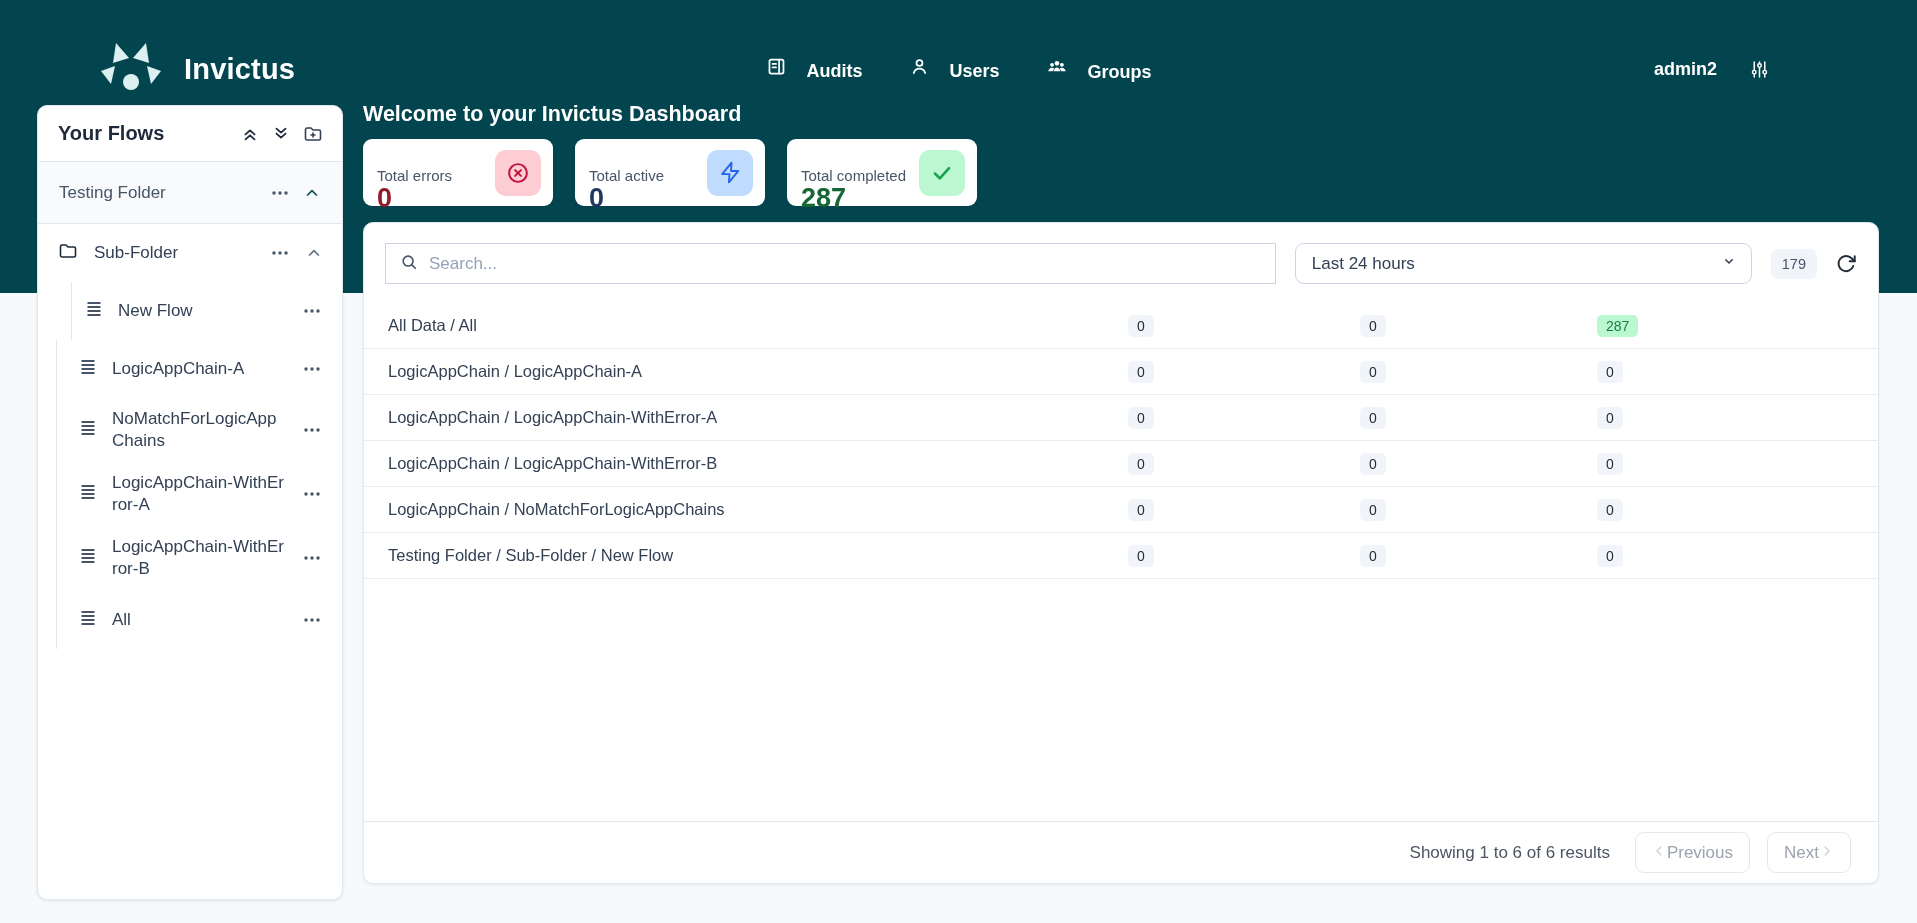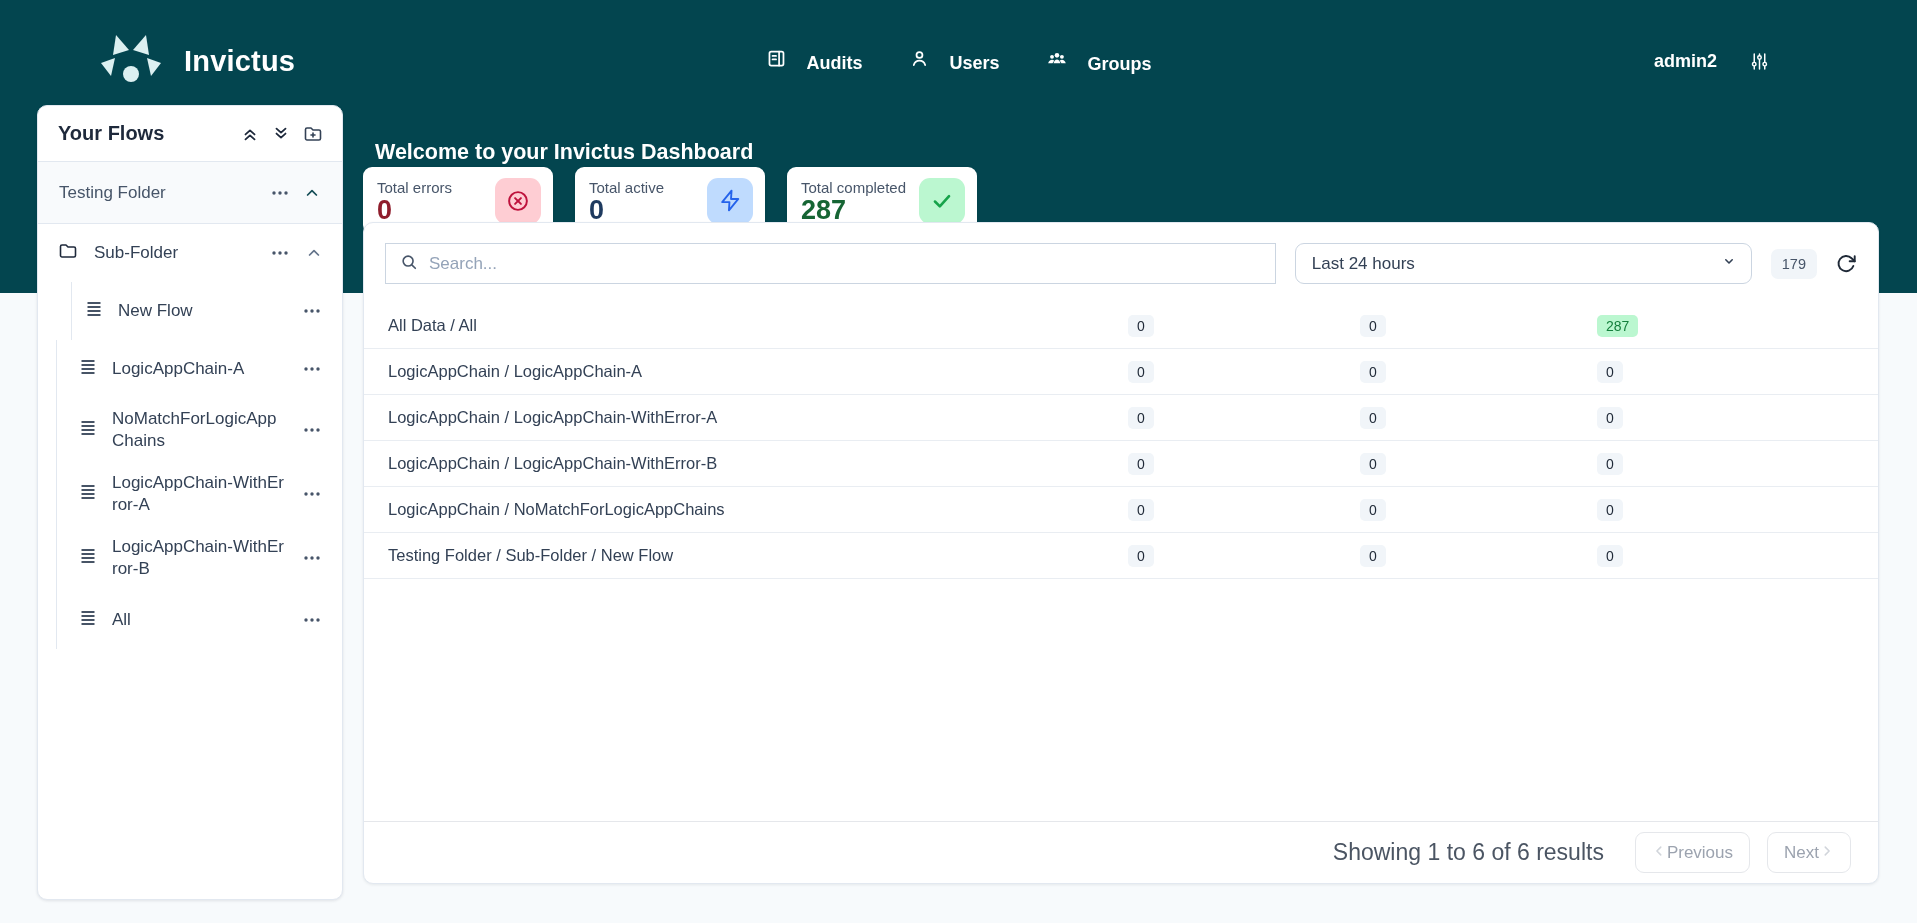--- a/index.html
+++ b/index.html
@@ -9,21 +9,21 @@
     background: #f7fafc;
     overflow: hidden;
     position: relative;
   }
   .teal-band {
     position: absolute; top: 0; left: 0; width: 1917px; height: 293px;
     background: #03454f;
   }
   
   .header {
-    position: absolute; top: 8px; left: 0; width: 1917px; height: 106px;
+    position: absolute; top: 16px; left: 0; width: 1917px; height: 106px;
     color: #ffffff;
   }
   .brand {
     position: absolute; left: 98px; top: 0; height: 106px;
     display: flex; align-items: center; gap: 20px; cursor: pointer;
   }
   .brand-name { font-size: 29px; font-weight: 700; letter-spacing: .2px; }
   .main-nav {
     position: absolute; left: 50%; transform: translateX(-50%); top: 0; height: 106px;
     display: flex; align-items: center; gap: 46px;
@@ -66,31 +66,31 @@
   .flow-list { margin-left: 18px; border-left: 1px solid #e2e8f0; }
   .flow-list .sb-item { padding-left: 21px; gap: 14px; }
   .flow-list-nested { margin-left: 33px; border-left: 1px solid #e2e8f0; }
   .flow-list-nested .sb-item { padding-left: 12px; gap: 14px; }
   .section-chevron { color: #164e57; display: flex; align-items: center; cursor: pointer; }
   .folder-chevron { color: #64748b; display: flex; align-items: center; cursor: pointer; }
   .dots-btn { display: flex; align-items: center; cursor: pointer; }
 
   
   .welcome-title {
-    position: absolute; left: 375px; top: 102px;
-    font-size: 21.5px; font-weight: 600; color: #ffffff; margin-top: 38px;
+    position: absolute; left: 363px; top: 102px;
+    font-size: 21.5px; font-weight: 600; color: #ffffff;
   }
   .stats-row {
     position: absolute; left: 363px; top: 139px;
     display: flex; gap: 22px;
   }
   .stat-card {
     width: 190px; height: 67px; background: #ffffff; border-radius: 9px;
     box-shadow: 0 1px 3px rgba(15,23,42,.12);
-    position: relative; padding: 12px 14px; margin-top: 28px;
+    position: relative; padding: 28px 14px;
   }
   .stat-label { font-size: 15px; color: #475569; }
   .stat-value { font-size: 27px; font-weight: 700; margin-top: 1px; line-height: 1; }
   .stat-value.red { color: #8f1d2c; }
   .stat-value.blue { color: #1e3a5f; }
   .stat-value.green { color: #166534; }
   .stat-chip {
     position: absolute; right: 12px; top: 50%; transform: translateY(-50%);
     width: 46px; height: 46px; border-radius: 11px;
     display: flex; align-items: center; justify-content: center;
@@ -145,21 +145,21 @@
     display: inline-block; padding: 3px 9px; border-radius: 5px;
     background: #f1f5f9; color: #1f2937; font-size: 14px;
   }
   .pill.green { background: #bbf7d0; color: #15803d; }
 
   .card-footer {
     margin-top: auto; height: 62px; border-top: 1px solid #e5e7eb;
     display: flex; align-items: center; justify-content: flex-end;
     gap: 17px; padding: 0 27px;
   }
-  .results-summary { font-size: 23px; color: #4b5563; margin-right: 14px; text-align: center; }
+  .results-summary { font-size: 17px; color: #4b5563; margin-right: 8px; text-align: center; }
   .page-btn {
     height: 41px; border: 1px solid #e5e7eb; border-radius: 9px; background: #fff;
     display: flex; align-items: center; gap: 1px; padding: 0 16px;
     font-size: 17px; color: #9ca3af; cursor: pointer;
     font-family: "Liberation Sans", sans-serif;
   }
 </style>
 </head>
 <body>
 

